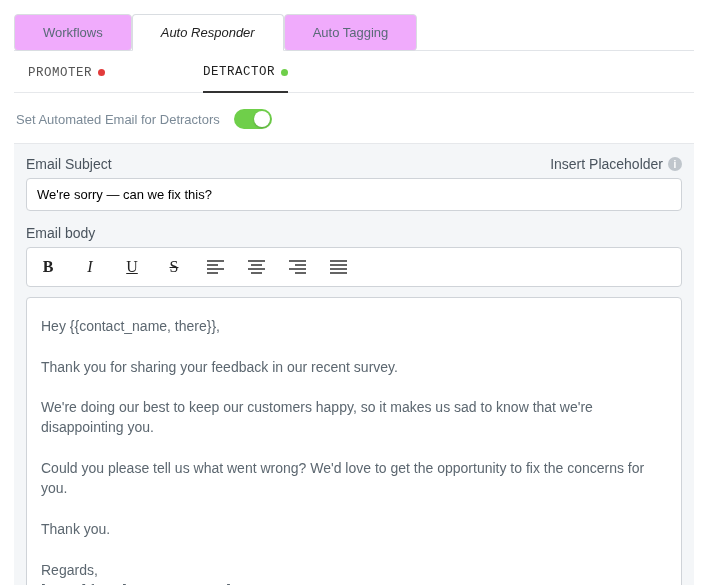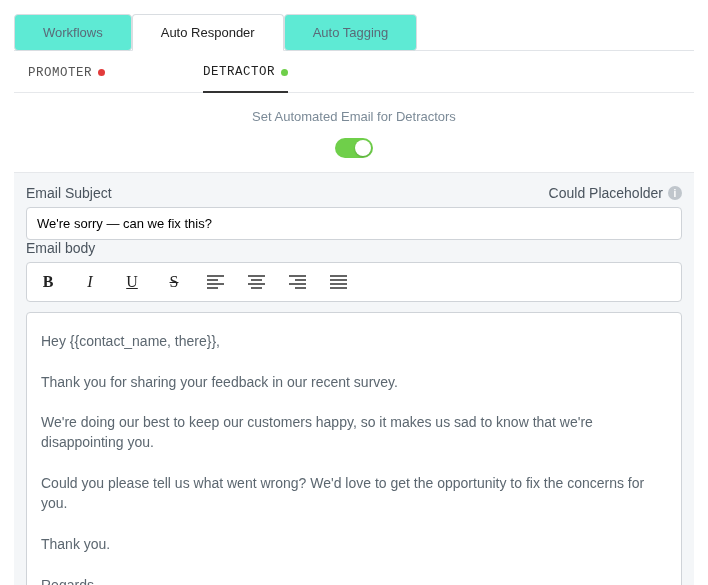--- a/index.html
+++ b/index.html
@@ -13,32 +13,33 @@
     width: 708px;
   }
   .top-tabs {
     display: flex;
     gap: 0;
   }
   .top-tab {
     border: 1px solid #d9dde1;
     border-radius: 4px;
     padding: 10px 28px;
-    background: #5eead4;
+    background: #f0abfc;
     color: #5a6a78;
     font-size: 13px;
     cursor: pointer;
     position: relative;
   }
   .top-tab.active {
     background: #fff;
     color: #222;
     border-bottom-color: #fff;
     z-index: 2;
     border-radius: 4px 4px 0 0;
+    font-style: italic;
   }
   .tab-underline {
     border-bottom: 1px solid #e1e4e8;
     margin-top: -1px;
   }
   .sub-tabs {
     display: flex;
     gap: 70px;
     padding: 14px 14px 0 14px;
     border-bottom: 1px solid #e6e8eb;
@@ -64,21 +65,20 @@
   .dot { width: 7px; height: 7px; border-radius: 50%; display: inline-block; }
   .dot.red { background: #e23b3b; }
   .dot.green { background: #6fcf4a; }
   .toggle-row {
     display: flex;
     align-items: center;
     gap: 14px;
     padding: 16px 2px 14px 2px;
     color: #7b8a97;
     font-size: 13px;
-    flex-direction: column;
   }
   .toggle {
     width: 38px; height: 20px; border-radius: 20px;
     background: #6fcf4a; position: relative; cursor: pointer;
   }
   .toggle .knob {
     width: 16px; height: 16px; border-radius: 50%; background: #fff;
     position: absolute; right: 2px; top: 2px;
     box-shadow: 0 1px 2px rgba(0,0,0,.2);
   }
@@ -112,21 +112,21 @@
     border: 1px solid #cfd3d8;
     border-radius: 4px;
     padding: 8px 10px;
     font-size: 13px;
     color: #000000;
     background: #fff;
   }
   .section-label {
     color: #4a545e;
     font-size: 14px;
-    margin: 0 0 6px 0;
+    margin: 14px 0 6px 0;
   }
   .toolbar {
     border: 1px solid #cfd3d8;
     border-radius: 4px;
     background: #fff;
     padding: 10px 12px;
     display: flex;
     gap: 24px;
     align-items: center;
   }
@@ -183,21 +183,21 @@
   <div class="toggle">
     <div class="knob"></div>
   </div>
 </div>
 
 <div class="panel">
 
   <div class="field-head">
     <span>Email Subject</span>
     <span class="placeholder-link">
-      <span>Could Placeholder</span>
+      <span>Insert Placeholder</span>
       <span class="info-circle">i</span>
     </span>
   </div>
   <input class="text-input" type="text" value="We're sorry — can we fix this?" style="">
 
   <div class="section-label">Email body</div>
 
   <div class="toolbar">
     <span class="tb-btn bold">B</span>
     <span class="tb-btn italic">I</span>

